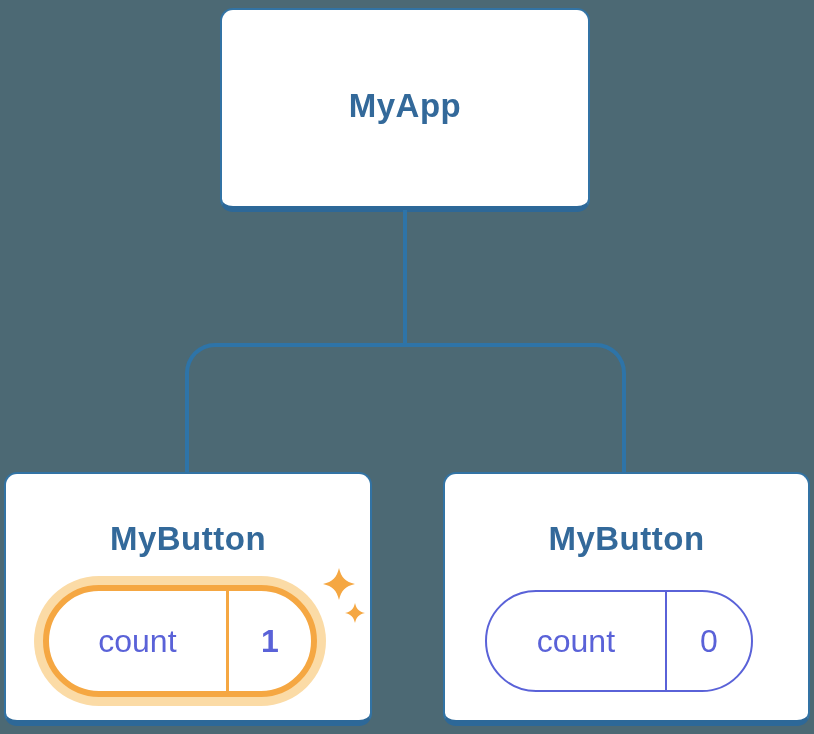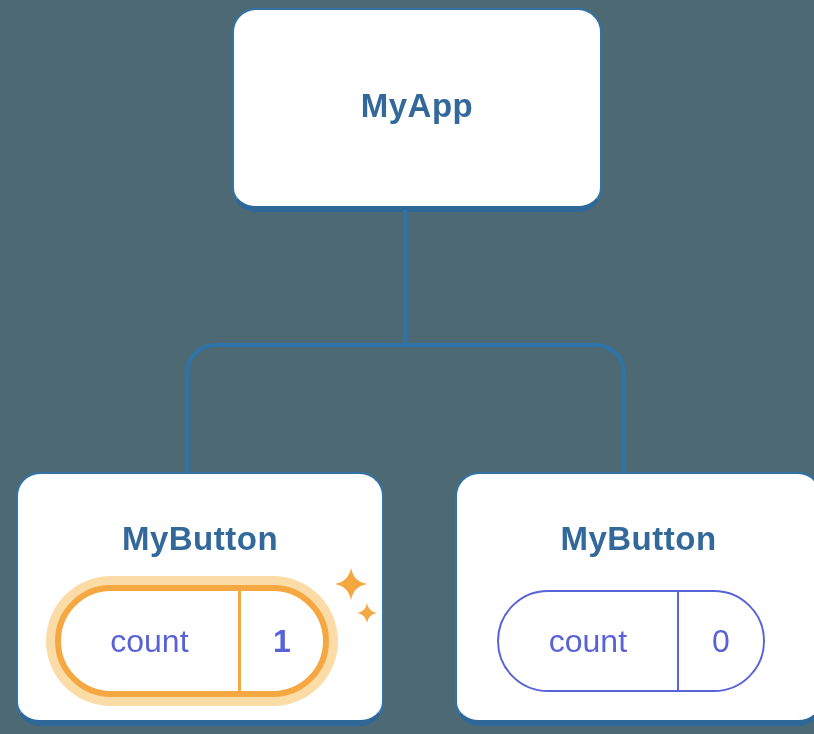--- a/index.html
+++ b/index.html
@@ -21,23 +21,22 @@
     height: 734px;
     overflow: hidden;
     font-family: "Liberation Sans", sans-serif;
     background: var(--page-bg);
   }
   .card {
     position: absolute;
     background: var(--card-bg);
     border: 2px solid var(--card-border);
     border-bottom: 6px solid var(--card-border-bottom);
-    border-radius: 24px;
+    border-radius: 13px;
     box-sizing: border-box;
-    margin-left: 12px;
   }
   .root-card  { left: 220px; top: 8px;   width: 370px; height: 204px; }
   .child-left { left: 4px;   top: 472px; width: 368px; height: 254px; }
   .child-right{ left: 443px; top: 472px; width: 367px; height: 254px; }
 
   .node-title {
     position: absolute;
     left: 0; right: 0;
     text-align: center;
     font-size: 33px;

